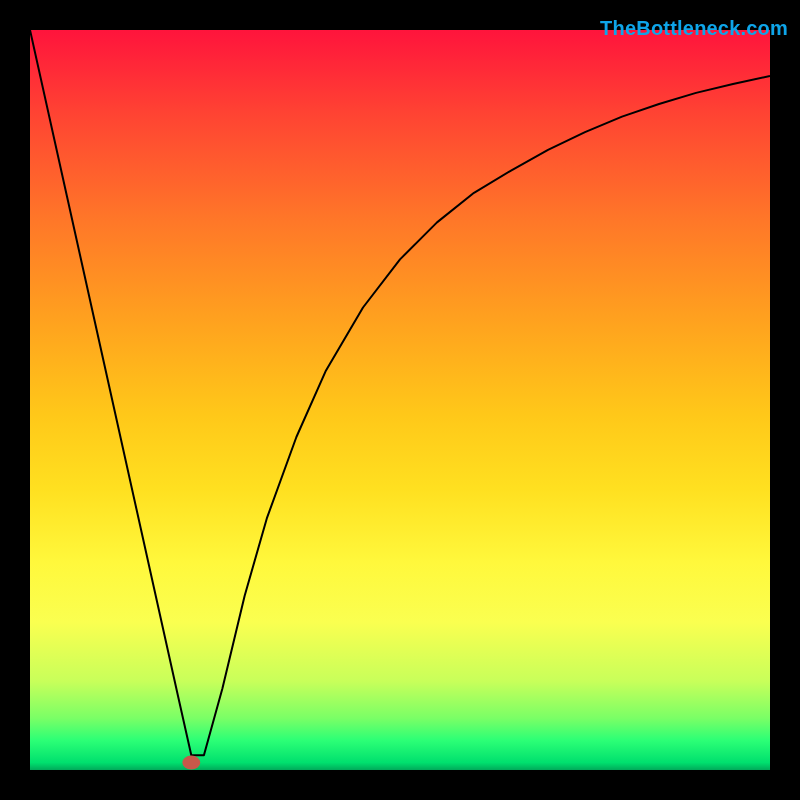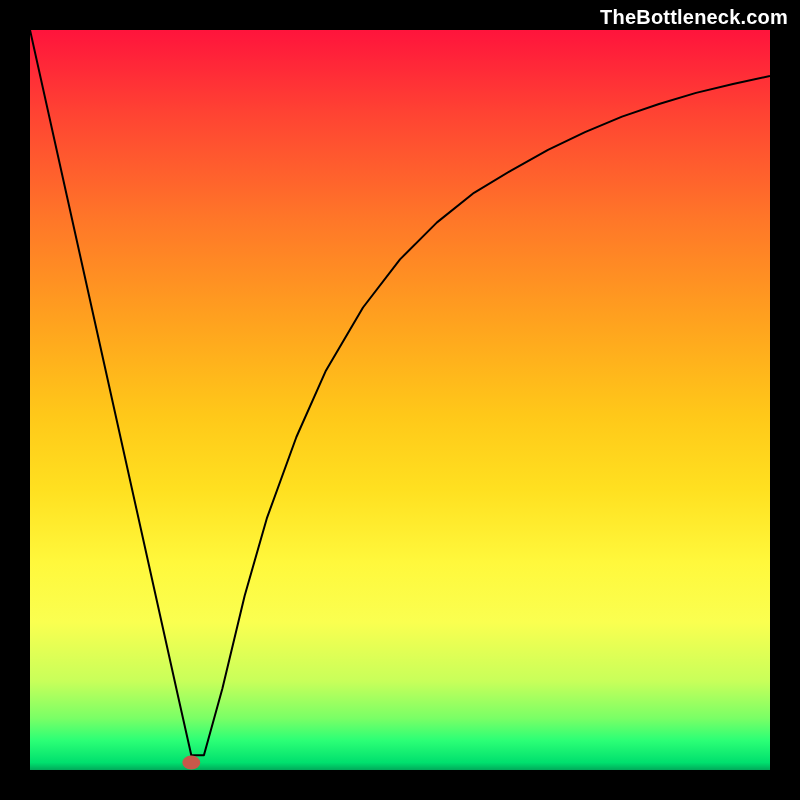--- a/index.html
+++ b/index.html
@@ -51,23 +51,23 @@
     stroke: #000;
     stroke-width: 2;
     stroke-linejoin: round;
   }
   .marker {
     fill: #c7584a;
     stroke: none;
   }
   .watermark {
     position: absolute;
-    top: 6px;
+    top: 17px;
     right: 12px;
-    color: #ffffff;
+    color: #0ea5e9;
     font-size: 20px;
     font-weight: 600;
     letter-spacing: 0.2px;
     user-select: none;
   }
 </style>
 </head>
 <body>
 
 <div class="frame">

